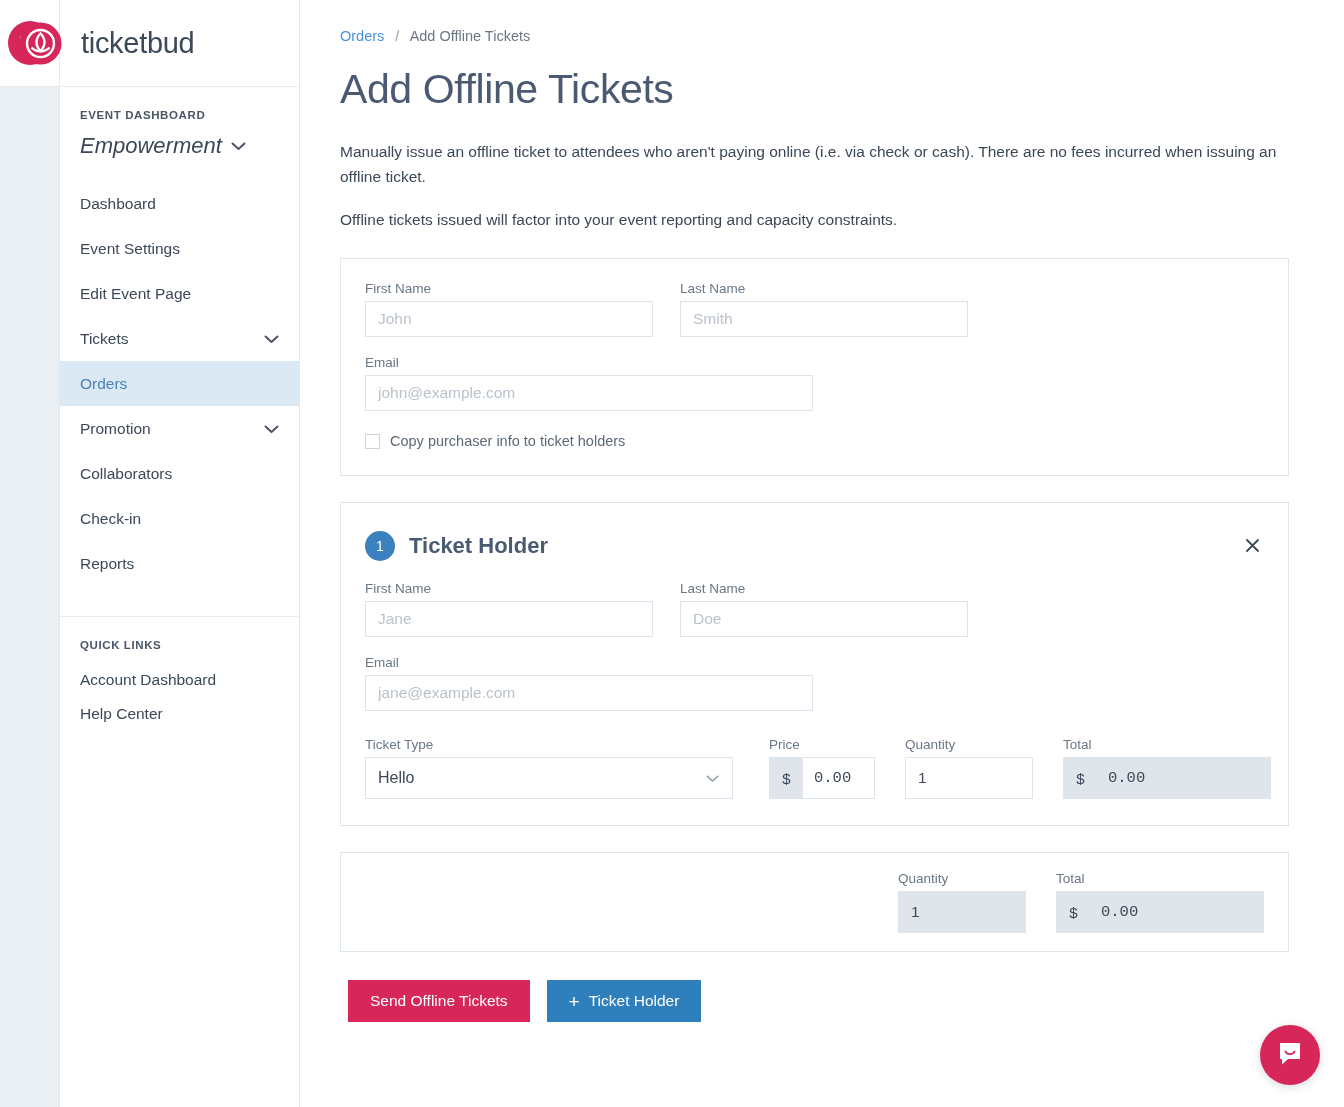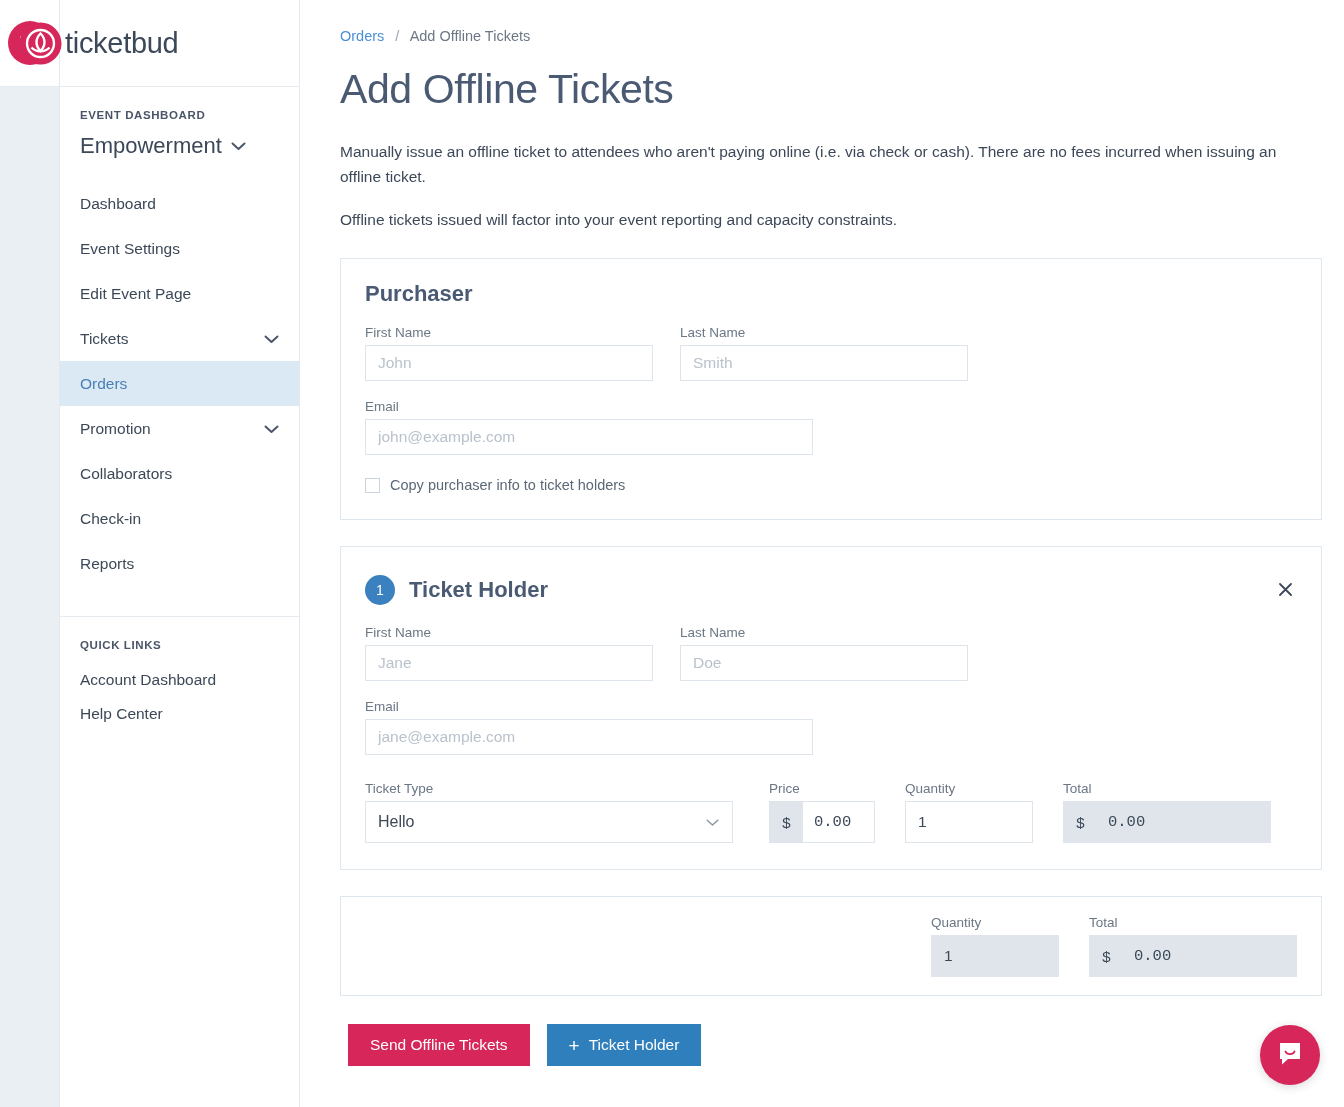--- a/index.html
+++ b/index.html
@@ -25,35 +25,35 @@
   .avatar {
     width: 44px; height: 44px; border-radius: 50%;
     background: #d6265a; color: #fff;
     display: flex; align-items: center; justify-content: center;
     font-size: 16px; letter-spacing: .5px;
   }
 
   
   .sidebar { width: 240px; flex: 0 0 240px; background: #ffffff; border-right: 1px solid #e2e8ee; }
   .brandbar {
-    height: 87px; display: flex; align-items: center; gap: 2px;
+    height: 87px; display: flex; align-items: center; gap: 18px;
     padding-left: 0; border-bottom: 1px solid #e6ebf0;
     margin-left: -60px; padding-left: 18px; width: 300px;
   }
   .logo-mark { width: 45px; height: 45px; flex: 0 0 45px; }
   .brand-word { font-size: 29px; color: #3c4858; letter-spacing: -0.3px; }
 
   .nav-top { padding: 22px 0 0 0; }
   .nav-kicker {
     font-size: 11.5px; font-weight: bold; letter-spacing: .6px;
     color: #4a5568; padding: 0 20px 0 20px; margin-bottom: 12px;
   }
   .event-row {
     display: flex; align-items: center; gap: 9px;
-    padding: 0 20px; margin-bottom: 22px; cursor: pointer;
+    padding: 0 20px; margin-bottom: 22px; cursor: pointer; font-style: italic;
   }
   .event-name { font-size: 22px; color: #3c4858; }
   .chev { display: inline-block; }
 
   .nav-list { list-style: none; margin: 0; padding: 0; }
   .nav-item {
     display: flex; align-items: center; justify-content: space-between;
     padding: 11px 20px 11px 20px; font-size: 15.5px; color: #3c4858;
     cursor: pointer; line-height: 23px;
   }
@@ -61,21 +61,21 @@
   .nav-divider { border: 0; border-top: 1px solid #e6ebf0; margin: 30px 0 0 0; }
 
   .quick { padding: 22px 0 0 0; }
   .quick-kicker {
     font-size: 11.5px; font-weight: bold; letter-spacing: .6px;
     color: #4a5568; padding: 0 20px; margin-bottom: 12px;
   }
   .quick-item { padding: 8px 20px; font-size: 15.5px; color: #3c4858; cursor: pointer; }
 
   
-  .main { flex: 1; padding: 28px 22px 0 40px; overflow: hidden; }
+  .main { flex: 1; padding: 28px 55px 0 40px; overflow: hidden; }
   .crumb { font-size: 14.5px; color: #6b7785; margin-bottom: 22px; }
   .crumb a { color: #4a90d9; text-decoration: none; cursor: pointer; }
   .crumb .sep { margin: 0 7px; color: #9aa5b1; }
 
   h1.page-title {
     font-size: 41px; font-weight: normal; color: #4a5a73;
     margin: 0 0 26px 0; letter-spacing: -0.4px;
   }
   p.lede { font-size: 15.5px; line-height: 25px; color: #3c4858; margin: 0 0 18px 0; max-width: 940px; }
   p.lede.second { margin-bottom: 26px; }
@@ -264,21 +264,20 @@
       <span class="sep">/</span>
       <span>Add Offline Tickets</span>
     </div>
 
     <h1 class="page-title">Add Offline Tickets</h1>
 
     <p class="lede">Manually issue an offline ticket to attendees who aren't paying online (i.e. via check or cash). There are no fees incurred when issuing an offline ticket.</p>
     <p class="lede second">Offline tickets issued will factor into your event reporting and capacity constraints.</p>
 
     <div class="card">
-      <div class="card-title">Purchaser</div>
 
       <div class="row2">
         <div class="col-fn">
           <label class="field-label">First Name</label>
           <input class="inp" placeholder="John" style="">
         </div>
         <div class="col-ln">
           <label class="field-label">Last Name</label>
           <input class="inp" placeholder="Smith" style="">
         </div>

